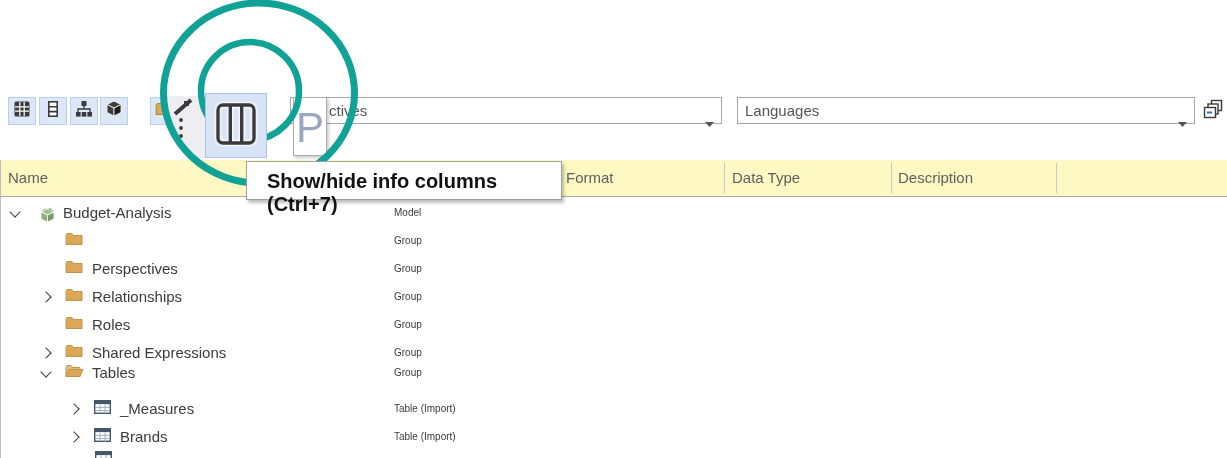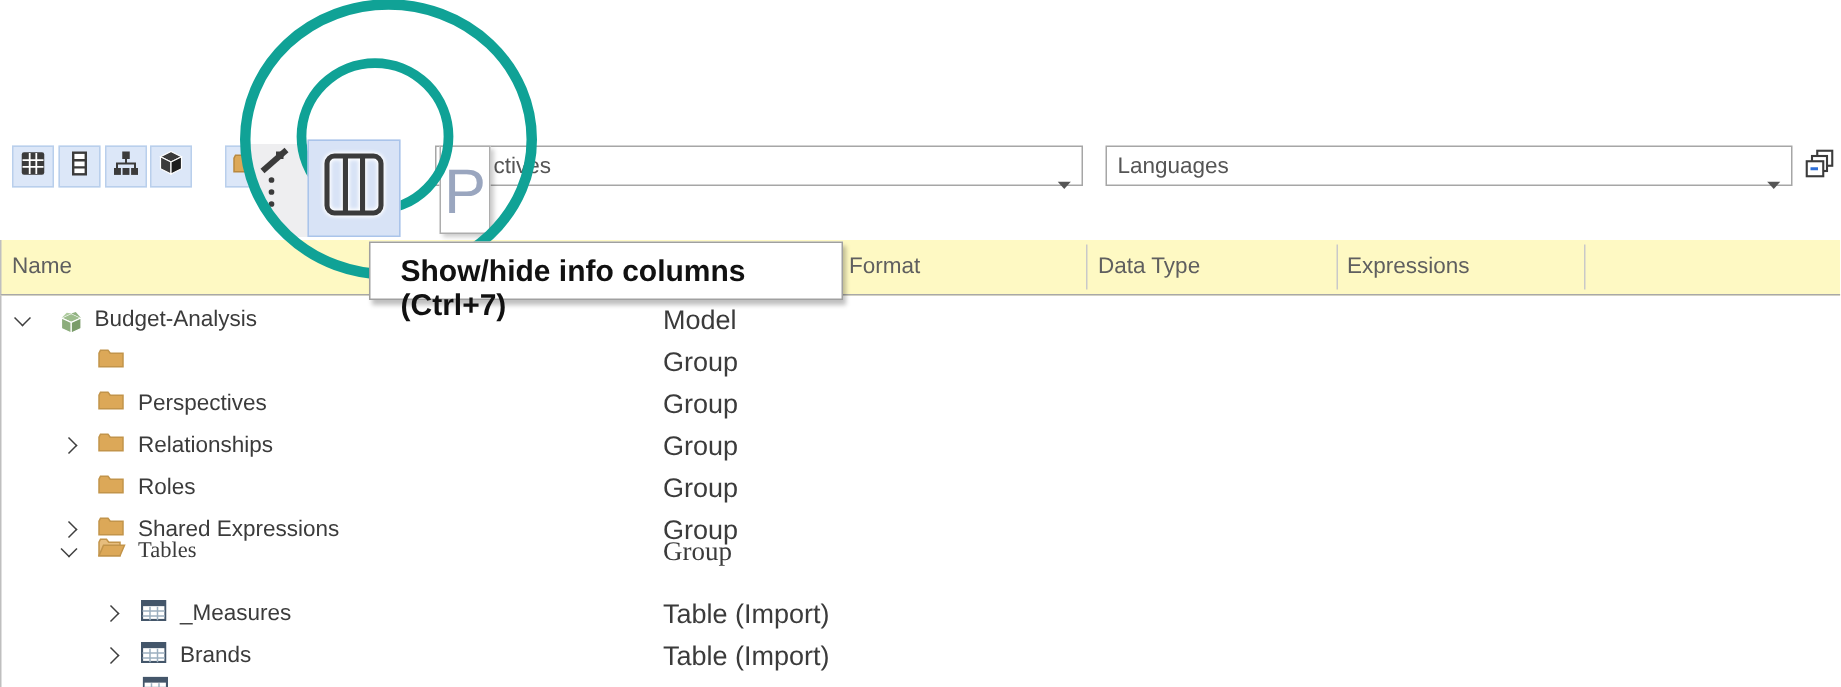--- a/index.html
+++ b/index.html
@@ -35,21 +35,21 @@
   .hcell{position:absolute;top:0;height:36px;line-height:36px;font-size:15px;color:#5f5f5f;}
   .hsep{position:absolute;top:3px;height:30px;width:1px;background:#c9c9c9;}
   #h-name{left:7px}#h-format{left:565px}#h-datatype{left:731px}#h-expression{left:897px}#h-description{left:1062px}
   #sep1{left:558px}#sep2{left:723px}#sep3{left:890px}#sep4{left:1055px}
 
   
   #tree{position:absolute;left:0;top:197px;width:1014px;height:261px;
         border-left:1px solid #bfbfbf;box-sizing:border-box;}
   .trow{position:absolute;left:0;width:1227px;height:28px;}
   .trow .label{position:absolute;top:0;height:28px;line-height:28px;font-size:15px;color:#3b3b3b;white-space:pre;}
-  .trow .tval{position:absolute;left:393px;top:0;height:28px;line-height:28px;font-size:18px;color:#3b3b3b;margin-left:48px;}
+  .trow .tval{position:absolute;left:393px;top:0;height:28px;line-height:28px;font-size:10px;color:#3b3b3b;}
   .trow .icon{position:absolute;top:5px;}
   .chev{position:absolute;width:7px;height:7px;border-right:1.7px solid #3f3f3f;border-bottom:1.7px solid #3f3f3f;}
   .chev.down{transform:rotate(45deg);top:9px;}
   .chev.right{transform:rotate(-45deg);top:10px;}
   #partial-row-icon{position:absolute;left:94px;top:254px;width:17px;height:7px;overflow:hidden;}
 
   
   #p-box{position:absolute;left:293px;top:97px;width:34px;height:59px;background:#fff;
          border:1px solid #adadad;box-shadow:2px 2px 3px rgba(0,0,0,.2);z-index:30;box-sizing:border-box;}
   #p-box .pletter{position:absolute;left:2px;top:6px;font-size:42px;color:#9aa6bf;line-height:48px;}
@@ -138,21 +138,21 @@
         <path d="M4 13.5h5" stroke="#2e6fd8" stroke-width="2"></path>
         </svg>
     </span>
   </div>
 
 
   <div id="header-row">
     <span class="hcell" id="h-name">Name</span>
     <span class="hcell" id="h-format">Format</span>
     <span class="hcell" id="h-datatype">Data Type</span>
-    <span class="hcell" id="h-expression">Expressions</span>
+    <span class="hcell" id="h-expression">Description</span>
     <span class="hsep" id="sep1"></span>
     <span class="hsep" id="sep2"></span>
     <span class="hsep" id="sep3"></span>
     <span class="hsep" id="sep4"></span>
   </div>
 
   <div id="tree">
     <div id="partial-row-icon"><svg width="17" height="14">
           <rect x="0.7" y="0.7" width="15.6" height="12.6" fill="#fff" stroke="#44566a" stroke-width="1.4"></rect>
           <rect x="0.7" y="0.7" width="15.6" height="3.4" fill="#44566a"></rect>
@@ -199,21 +199,21 @@
         <span class="tval">Group</span>
       </div>
       <div class="trow" style="top: 142px;">
         <span class="chev right" style="left: 41px;"></span>
         <span class="icon" style="left: 64px;"><svg width="18" height="14">
             <path d="M1 3.5 L1 12.5 L17 12.5 L17 3.5 L8.5 3.5 L7 1.5 L2 1.5 Z" fill="#dca858" stroke="#c2944a"></path>
           </svg></span>
         <span class="label" style="left: 91px;">Shared Expressions</span>
         <span class="tval">Group</span>
       </div>
-      <div class="trow" style="top: 156px; font-family: Liberation Serif, serif;">
+      <div class="trow" style="top: 162px;">
         <span class="chev down" style="left: 41px;"></span>
         <span class="icon" style="left: 64px;"><svg width="19" height="14">
             <path d="M1 3.5 L1 12.5 L15 12.5 L15 3.5 L7.5 3.5 L6 1.5 L2 1.5 Z" fill="#e7bd7d" stroke="#c2944a"></path>
             <path d="M4 5.5 L18 5.5 L15 12.5 L1 12.5 Z" fill="#dca858" stroke="#c2944a"></path>
           </svg></span>
         <span class="label" style="left: 91px;">Tables</span>
         <span class="tval">Group</span>
       </div>
       <div class="trow" style="top: 198px;">
         <span class="chev right" style="left: 69px;"></span>

